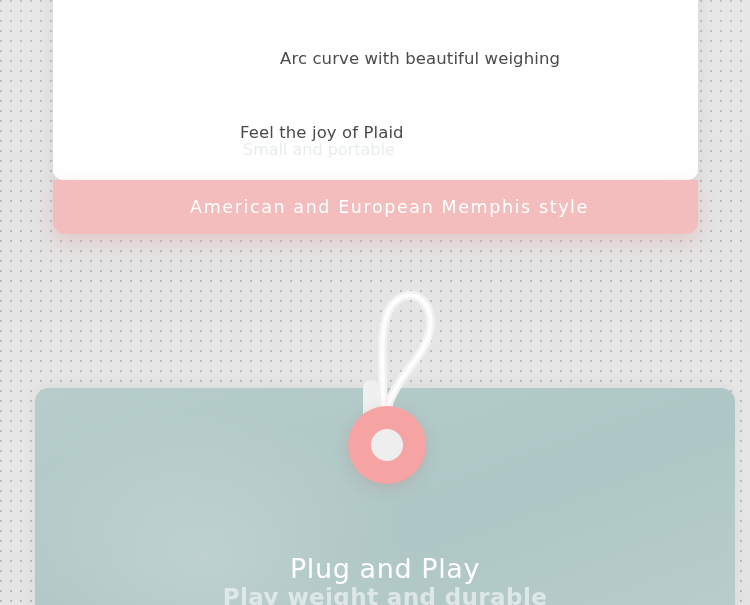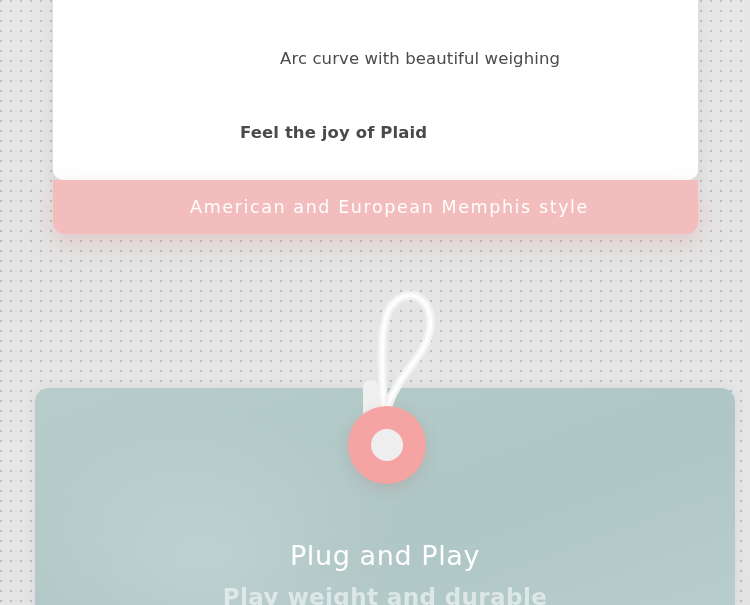--- a/index.html
+++ b/index.html
@@ -50,21 +50,21 @@
   }
   .card-top .line {
     position: absolute;
     left: 187px;
     color: #4a4a4a;
     font-size: 16.5px;
     letter-spacing: 0.1px;
     white-space: nowrap;
   }
   .card-top .line.l1 { top: 89px; margin-left: 40px; }
-  .card-top .line.l2 { top: 163px; font-weight: bold; }
+  .card-top .line.l2 { top: 163px; }
 
   
   .ghost-text {
     position: absolute;
     left: 243px;
     top: 140px;
     font-size: 16px;
     color: rgba(120,150,150,0.18);
     white-space: nowrap;
     z-index: 4;
@@ -120,21 +120,21 @@
   .card-bottom::before {
     content: "";
     position: absolute;
     left: -40px; top: 20px;
     width: 420px; height: 300px;
     background: radial-gradient(ellipse at center, rgba(255,255,255,0.18), rgba(255,255,255,0) 70%);
   }
   .plug-title {
     position: absolute;
     left: 0; right: 0;
-    top: 152px;
+    top: 165px;
     text-align: center;
     color: #ffffff;
     font-size: 27px;
     letter-spacing: 0.6px;
   }
   .plug-sub {
     position: absolute;
     left: 0; right: 0;
     top: 196px;
     text-align: center;
@@ -181,20 +181,21 @@
 </head>
 <body>
 
 <div id="page">
 
   <div class="card-top">
     <div class="line l1">Arc curve with beautiful weighing</div>
     <div class="line l2">Feel the joy of Plaid</div>
   </div>
 
+  <div class="ghost-text">Small and portable</div>
 
   <div class="banner">
     <div class="banner-text">American and European Memphis style</div>
   </div>
 
   <svg class="cable" viewBox="0 0 130 200" xmlns="http://www.w3.org/2000/svg">
     <path d="M55 200 C 55 120, 45 55, 62 35 C 80 14, 104 30, 100 58 C 96 86, 72 100, 60 130 C 52 150, 52 175, 52 200" fill="none" stroke="#f2f2f2" stroke-width="9" stroke-linecap="round"></path>
     <path d="M55 200 C 55 120, 45 55, 62 35 C 80 14, 104 30, 100 58 C 96 86, 72 100, 60 130 C 52 150, 52 175, 52 200" fill="none" stroke="#ffffff" stroke-width="4" stroke-linecap="round" opacity="0.85"></path>
   </svg>
 

